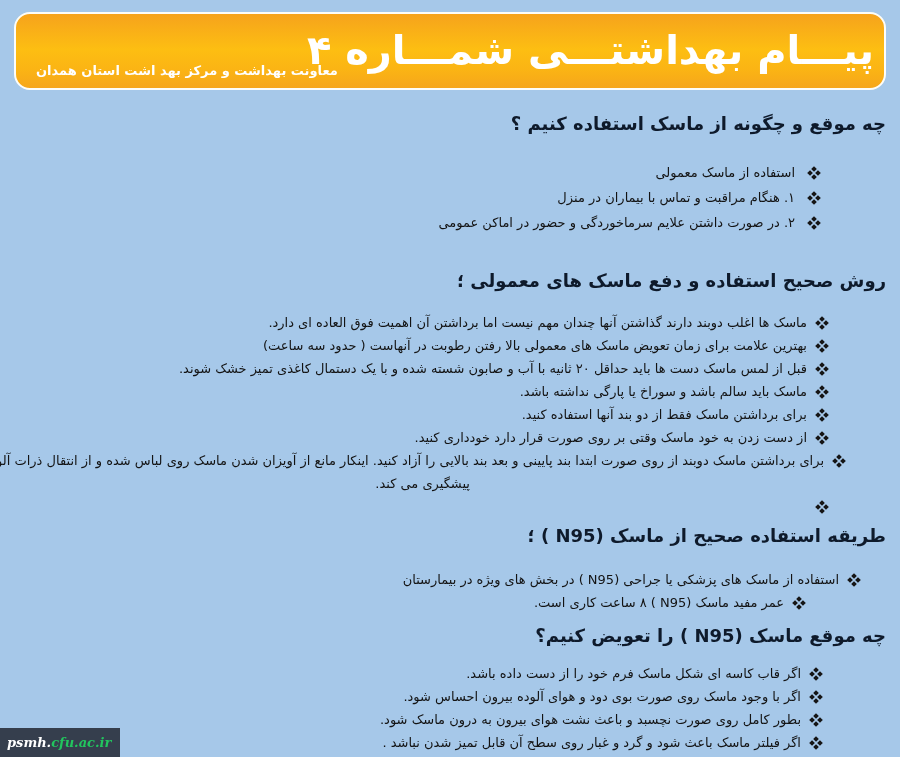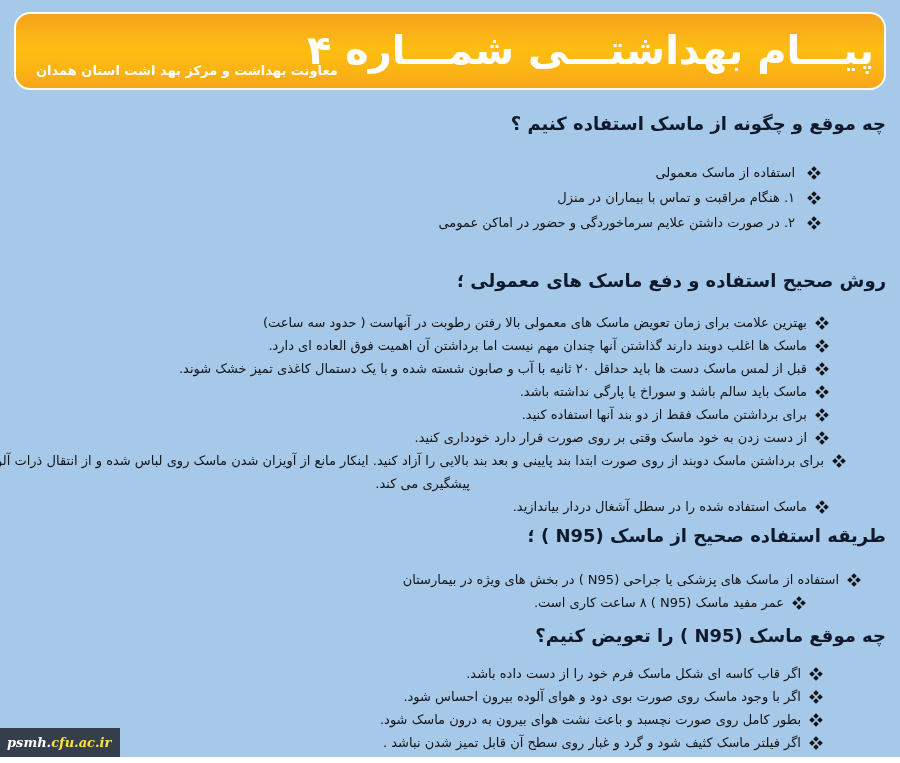--- a/index.html
+++ b/index.html
@@ -72,21 +72,21 @@
   .footer-badge{
     position:absolute;left:0;bottom:6px;height:29px;
     background:#353E4D;
     display:flex;align-items:center;
     padding:0 9px 0 7px;
     direction:ltr;
     font-family:"DejaVu Serif",serif;
     font-style:italic;font-weight:bold;font-size:13px;
   }
   .footer-badge .site-prefix{color:#FFFFFF;}
-  .footer-badge .site-domain{color:#fde047;}
+  .footer-badge .site-domain{color:#22c55e;}
   .bottom-strip{
     position:absolute;left:0;right:0;bottom:0;height:6px;background:#FFFFFF;
   }
 </style>
 </head>
 <body>
 
 <div class="page">
 
   <div class="banner">
@@ -127,30 +127,30 @@
 
   <div class="h h2">روش صحیح استفاده و دفع ماسک های معمولی ؛</div>
   <div class="list l2">
     <div class="li mr72">
       <span class="bullet-icon">
           <b></b>
           <b></b>
           <b></b>
           <b></b>
         </span>
+      <span>ماسک ها اغلب دوبند دارند گذاشتن آنها چندان مهم نیست اما برداشتن آن اهمیت فوق العاده ای دارد.</span>
+    </div>
+    <div class="li mr72">
+      <span class="bullet-icon">
+          <b></b>
+          <b></b>
+          <b></b>
+          <b></b>
+        </span>
       <span>بهترین علامت برای  زمان تعویض ماسک های معمولی بالا رفتن رطوبت در آنهاست ( حدود سه ساعت)</span>
-    </div>
-    <div class="li mr72">
-      <span class="bullet-icon">
-          <b></b>
-          <b></b>
-          <b></b>
-          <b></b>
-        </span>
-      <span>ماسک ها اغلب دوبند دارند گذاشتن آنها چندان مهم نیست اما برداشتن آن اهمیت فوق العاده ای دارد.</span>
     </div>
     <div class="li mr72">
       <span class="bullet-icon">
           <b></b>
           <b></b>
           <b></b>
           <b></b>
         </span>
       <span>قبل از لمس ماسک دست ها باید حداقل ۲۰ ثانیه با آب و صابون شسته شده و با یک دستمال کاغذی تمیز خشک شوند.</span>
     </div>
@@ -193,21 +193,20 @@
     <div class="li cont mr430">
       <span>پیشگیری می کند.</span>
     </div>
     <div class="li mr72">
       <span class="bullet-icon">
           <b></b>
           <b></b>
           <b></b>
           <b></b>
         </span>
-      <span>ماسک استفاده شده را در سطل آشغال دردار بیاندازید.</span>
     </div>
   </div>
 
   <div class="h h3">طریقه استفاده صحیح از ماسک (N95 ) ؛</div>
   <div class="list l3">
     <div class="li mr40">
       <span class="bullet-icon">
           <b></b>
           <b></b>
           <b></b>
@@ -255,21 +254,21 @@
         </span>
       <span>بطور کامل روی صورت نچسبد و باعث نشت هوای بیرون به درون ماسک شود.</span>
     </div>
     <div class="li mr78">
       <span class="bullet-icon">
           <b></b>
           <b></b>
           <b></b>
           <b></b>
         </span>
-      <span>اگر فیلتر ماسک کثیف شود و گرد و غبار روی سطح آن قابل تمیز شدن نباشد .</span>
+      <span>اگر فیلتر ماسک باعث شود و گرد و غبار روی سطح آن قابل تمیز شدن نباشد .</span>
     </div>
   </div>
 
   <div class="footer-badge">
     <span class="site-prefix">psmh.</span>
       <span class="site-domain">cfu.ac.ir</span>
   </div>
 
   <div class="bottom-strip"></div>
 

